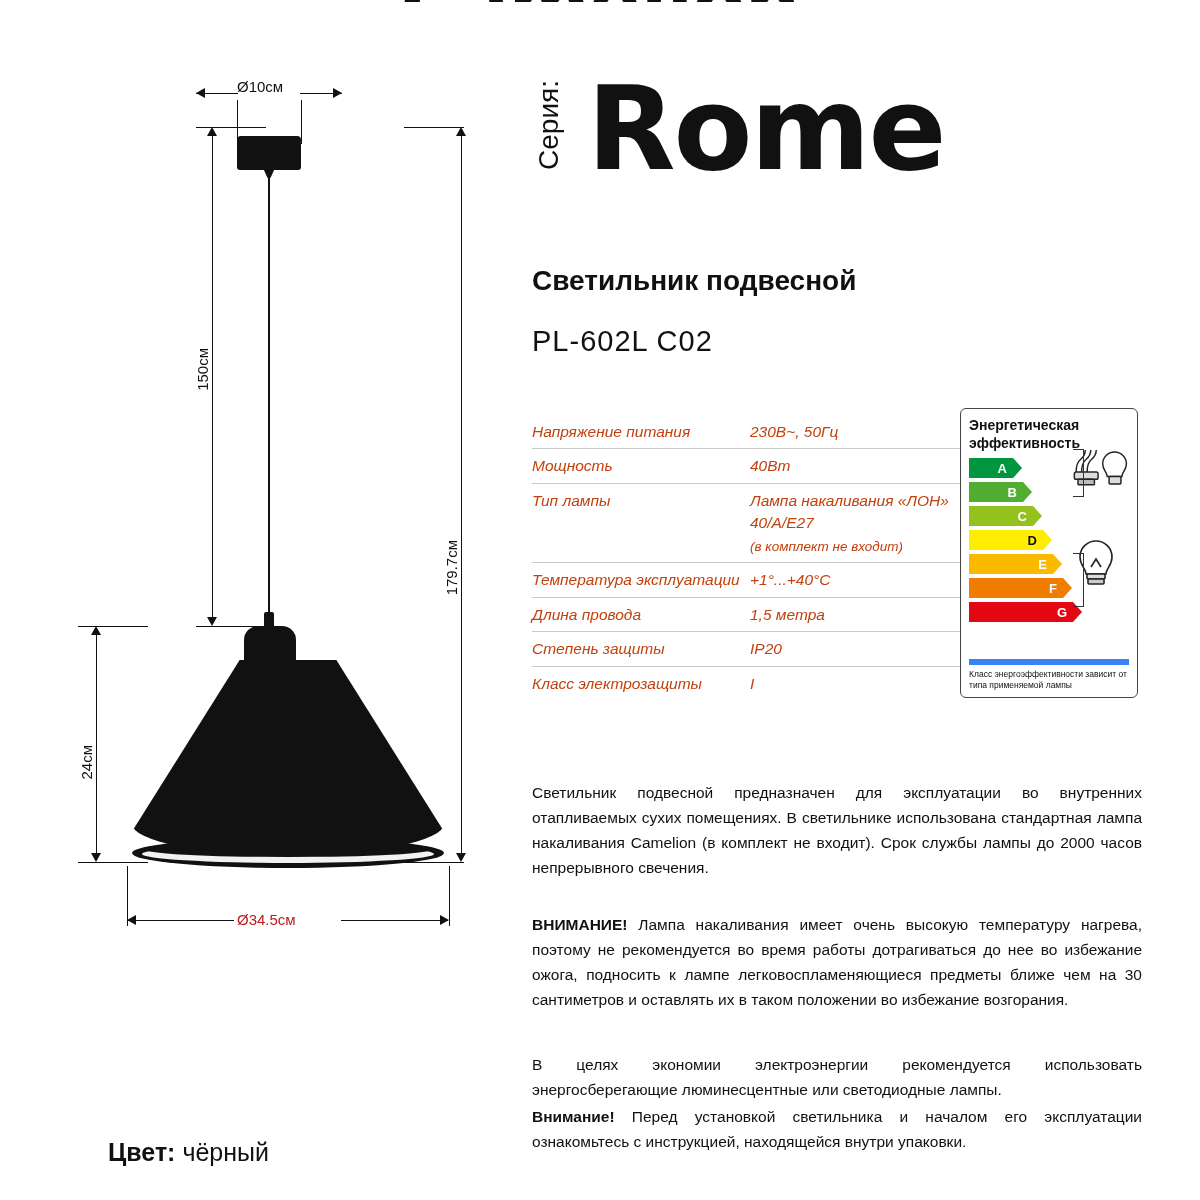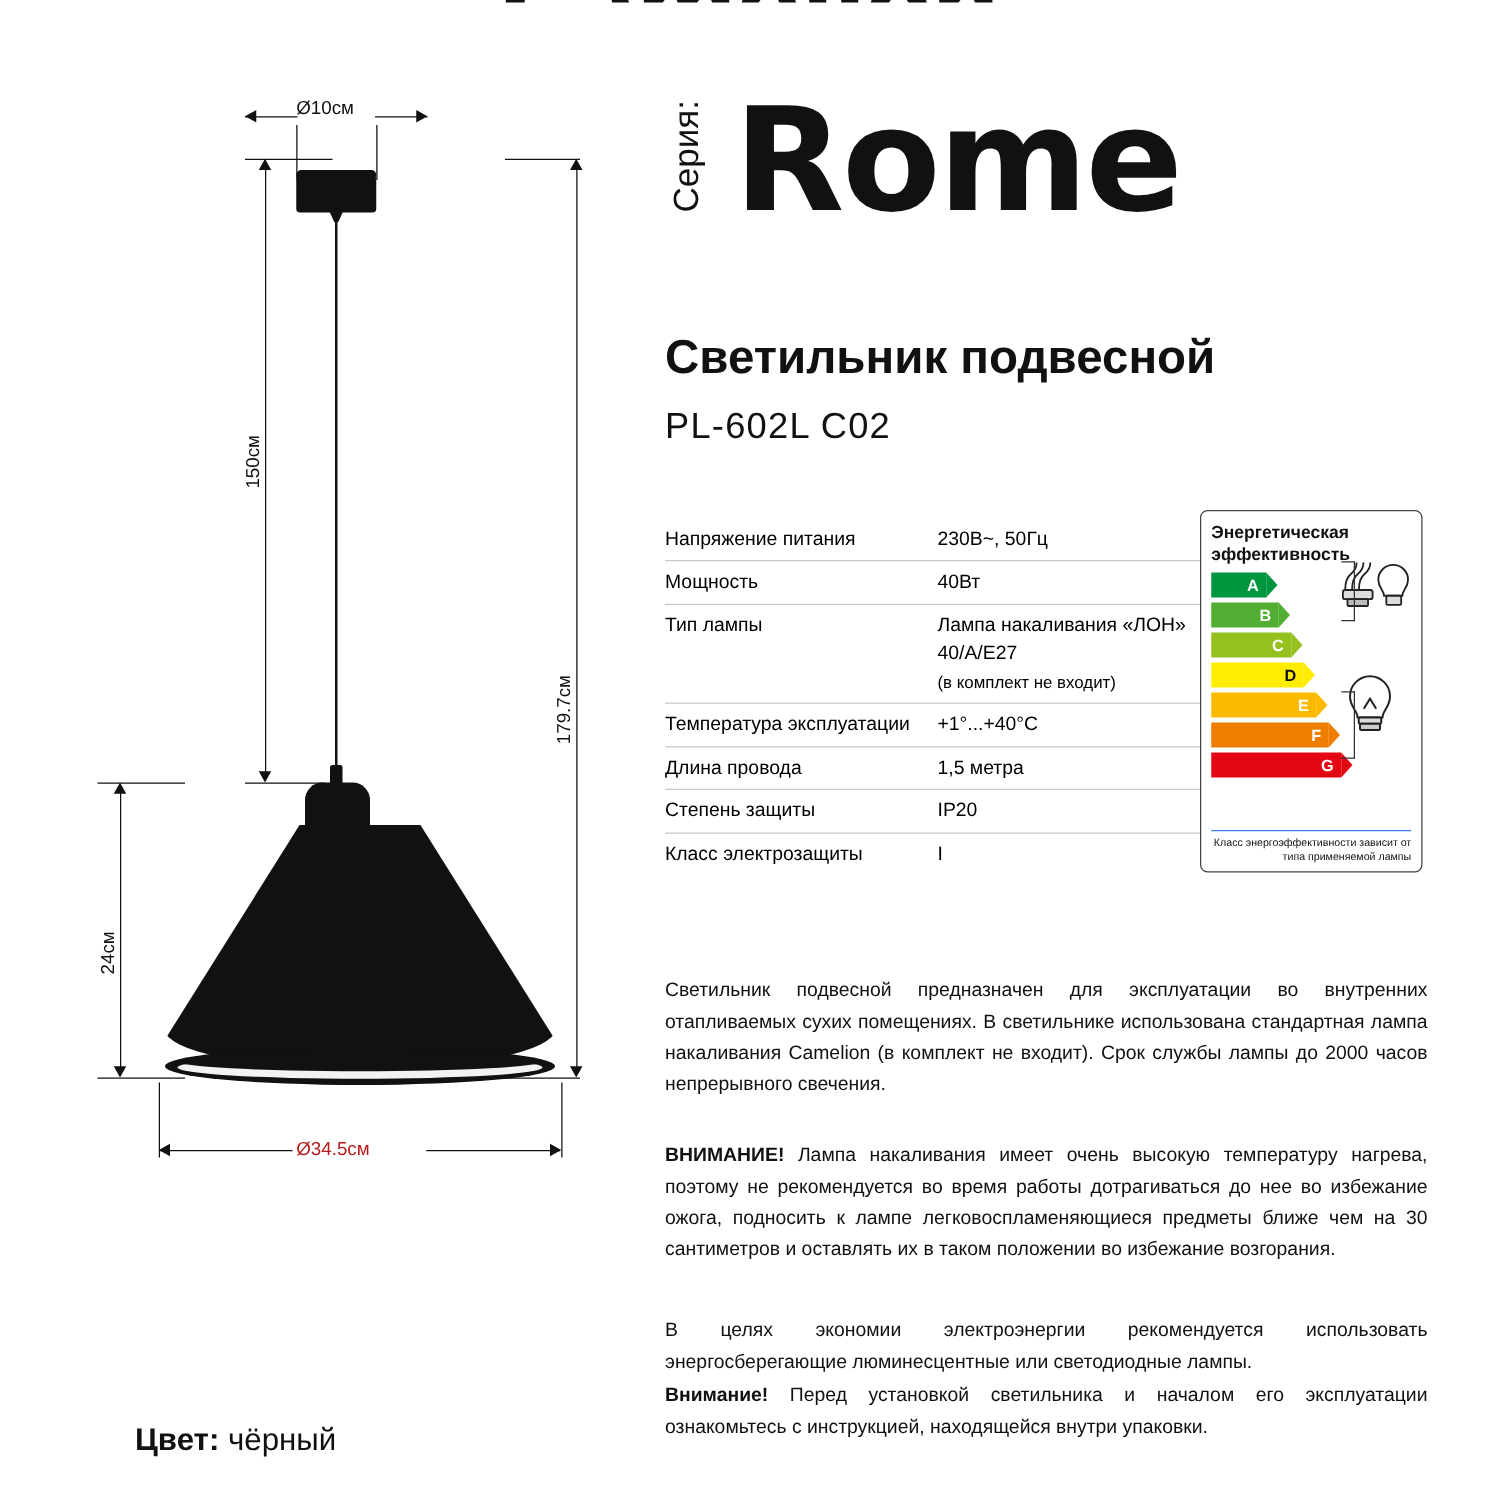--- a/index.html
+++ b/index.html
@@ -103,31 +103,31 @@
     font-size:28px;color:#111;
     writing-mode:vertical-rl;transform:rotate(180deg);
   }
   .series-name{
     position:absolute;left:62px;top:-18px;
     font-size:115px;font-weight:700;color:#111;letter-spacing:-2px;
     font-family:"DejaVu Sans",sans-serif;
   }
   .prod-type{
     position:absolute;left:27px;top:265px;
-    font-size:38px;font-weight:700;color:#111;
+    font-size:28px;font-weight:700;color:#111;
   }
   .prod-code{
     position:absolute;left:27px;top:325px;
     font-size:29px;color:#111;letter-spacing:1px;
   }
 
   
   .spec{
     position:absolute;left:27px;top:415px;width:430px;
-    font-size:15.5px;color:#000000;
+    font-size:15.5px;color:#c2410c;font-style:italic;
   }
   .spec-row{
     display:flex;align-items:flex-start;
     border-bottom:1px solid #c9c9c9;
     padding:6px 0 5px 0;
     min-height:22px;
   }
   .spec-row.no-border{border-bottom:none;}
   .spec-k{width:218px;flex:0 0 218px;line-height:1.45;}
   .spec-v{flex:1;line-height:1.45;}
@@ -147,22 +147,22 @@
     color:#fff;font-weight:700;font-size:13px;
     padding-right:6px;box-sizing:border-box;
   }
   .bar:after{
     content:"";position:absolute;right:-9px;top:0;
     border-top:10px solid transparent;border-bottom:10px solid transparent;
     border-left:9px solid var(--c);
   }
   .energy-foot{
     position:absolute;left:8px;right:8px;bottom:6px;
-    font-size:8.5px;line-height:1.3;color:#111;text-align:right;
-    border-top:1px solid #3b82f6;padding-top:4px;
+    font-size:8.5px;line-height:1.3;color:#111;text-align:left;
+    border-top:6px solid #3b82f6;padding-top:4px;
   }
   .bulbs{position:absolute;right:6px;top:36px;width:64px;}
   .bracket{
     position:absolute;border:1px solid #333;border-left:none;
     width:10px;
   }
 
   
   .para{
     position:absolute;left:27px;width:610px;

